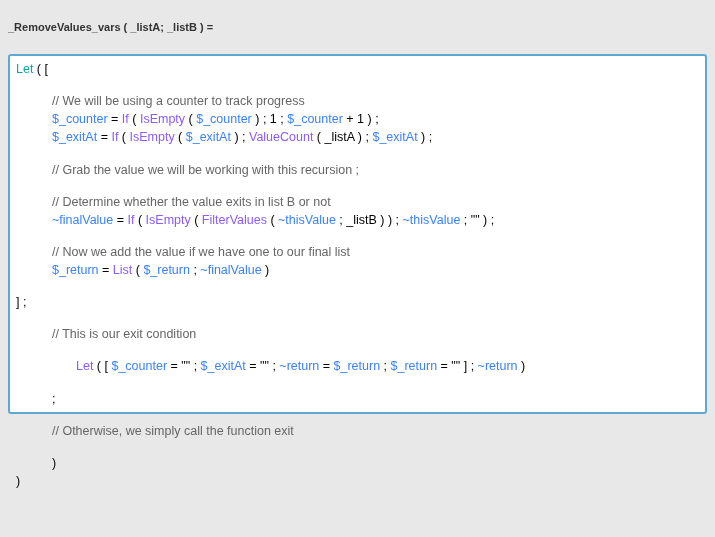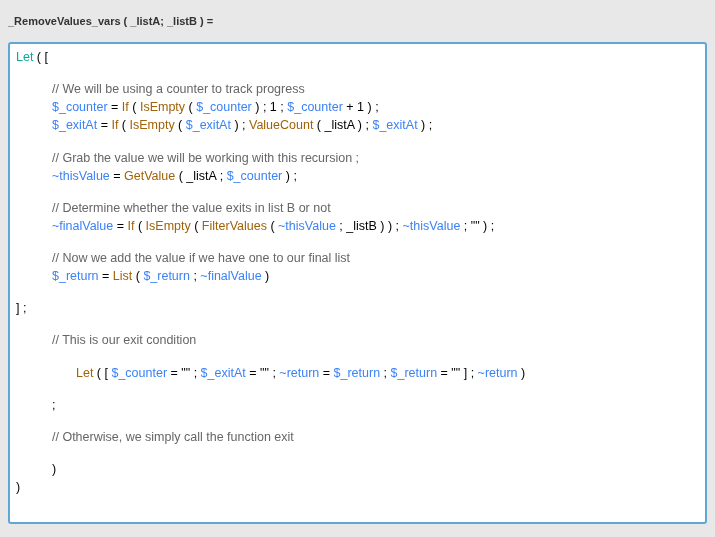--- a/index.html
+++ b/index.html
@@ -7,40 +7,40 @@
       margin: 0;
       padding: 0;
       background: #e8e8e8;
       font-family: Verdana, Geneva, sans-serif;
       font-size: 12px;
       width: 715px;
       height: 537px;
       overflow: hidden;
     }
     .header {
-      padding: 15px 8px;
+      padding: 21px 8px;
       font-size: 11px;
       color: #333;
       font-weight: bold;
     }
     .code-box {
       margin: 0 8px 8px 8px;
       background: #fff;
       border: 2px solid #5fa8d3;
       border-radius: 3px;
       padding: 4px 6px 6px 6px;
-      height: 482px;
+      height: 360px;
       font-size: 12.5px;
       line-height: 1.45;
     }
     .line { white-space: pre; }
     .indent1 { padding-left: 36px; }
     .indent2 { padding-left: 60px; }
     .kw { color: #0aa89e; } 
-    .fn { color: #a16207; }
+    .fn { color: #8b5cf6; }
     .var { color: #3b82f6; } 
     .comment { color: #666; }
     .black { color: #000; }
     .blank { height: 14px; }
   </style>
 </head>
 <body>
 
 <div class="header">
   <span>_RemoveValues_vars ( _listA; _listB ) =</span>
@@ -54,21 +54,20 @@
   <div class="line indent1"><span class="comment">// We will be using a counter to track progress</span></div>
 
   <div class="line indent1"><span class="var">$_counter</span><span class="black"> = </span><span class="fn">If</span><span class="black"> ( </span><span class="fn">IsEmpty</span><span class="black"> ( </span><span class="var">$_counter</span><span class="black"> ) ; </span><span class="black">1</span><span class="black"> ; </span><span class="var">$_counter</span><span class="black"> + 1</span><span class="black"> ) ;</span></div>
 
   <div class="line indent1"><span class="var">$_exitAt</span><span class="black"> = </span><span class="fn">If</span><span class="black"> ( </span><span class="fn">IsEmpty</span><span class="black"> ( </span><span class="var">$_exitAt</span><span class="black"> ) ; </span><span class="fn">ValueCount</span><span class="black"> ( </span><span class="black">_listA</span><span class="black"> ) ; </span><span class="var">$_exitAt</span><span class="black"> ) ;</span></div>
 
   <div class="blank"></div>
 
   <div class="line indent1"><span class="comment">// Grab the value we will be working with this recursion ;</span></div>
 
-  <div class="line indent1"><span class="var">~thisValue</span><span class="black"> = </span><span class="fn">GetValue</span><span class="black"> ( </span><span class="black">_listA</span><span class="black"> ; </span><span class="var">$_counter</span><span class="black"> ) ;</span></div>
 
   <div class="blank"></div>
 
   <div class="line indent1"><span class="comment">// Determine whether the value exits in list B or not</span></div>
 
   <div class="line indent1"><span class="var">~finalValue</span><span class="black"> = </span><span class="fn">If</span><span class="black"> ( </span><span class="fn">IsEmpty</span><span class="black"> ( </span><span class="fn">FilterValues</span><span class="black"> ( </span><span class="var">~thisValue</span><span class="black"> ; </span><span class="black">_listB</span><span class="black"> ) ) ; </span><span class="var">~thisValue</span><span class="black"> ; </span><span class="black">""</span><span class="black"> ) ;</span></div>
 
   <div class="blank"></div>
 
   <div class="line indent1"><span class="comment">// Now we add the value if we have one to our final list</span></div>

